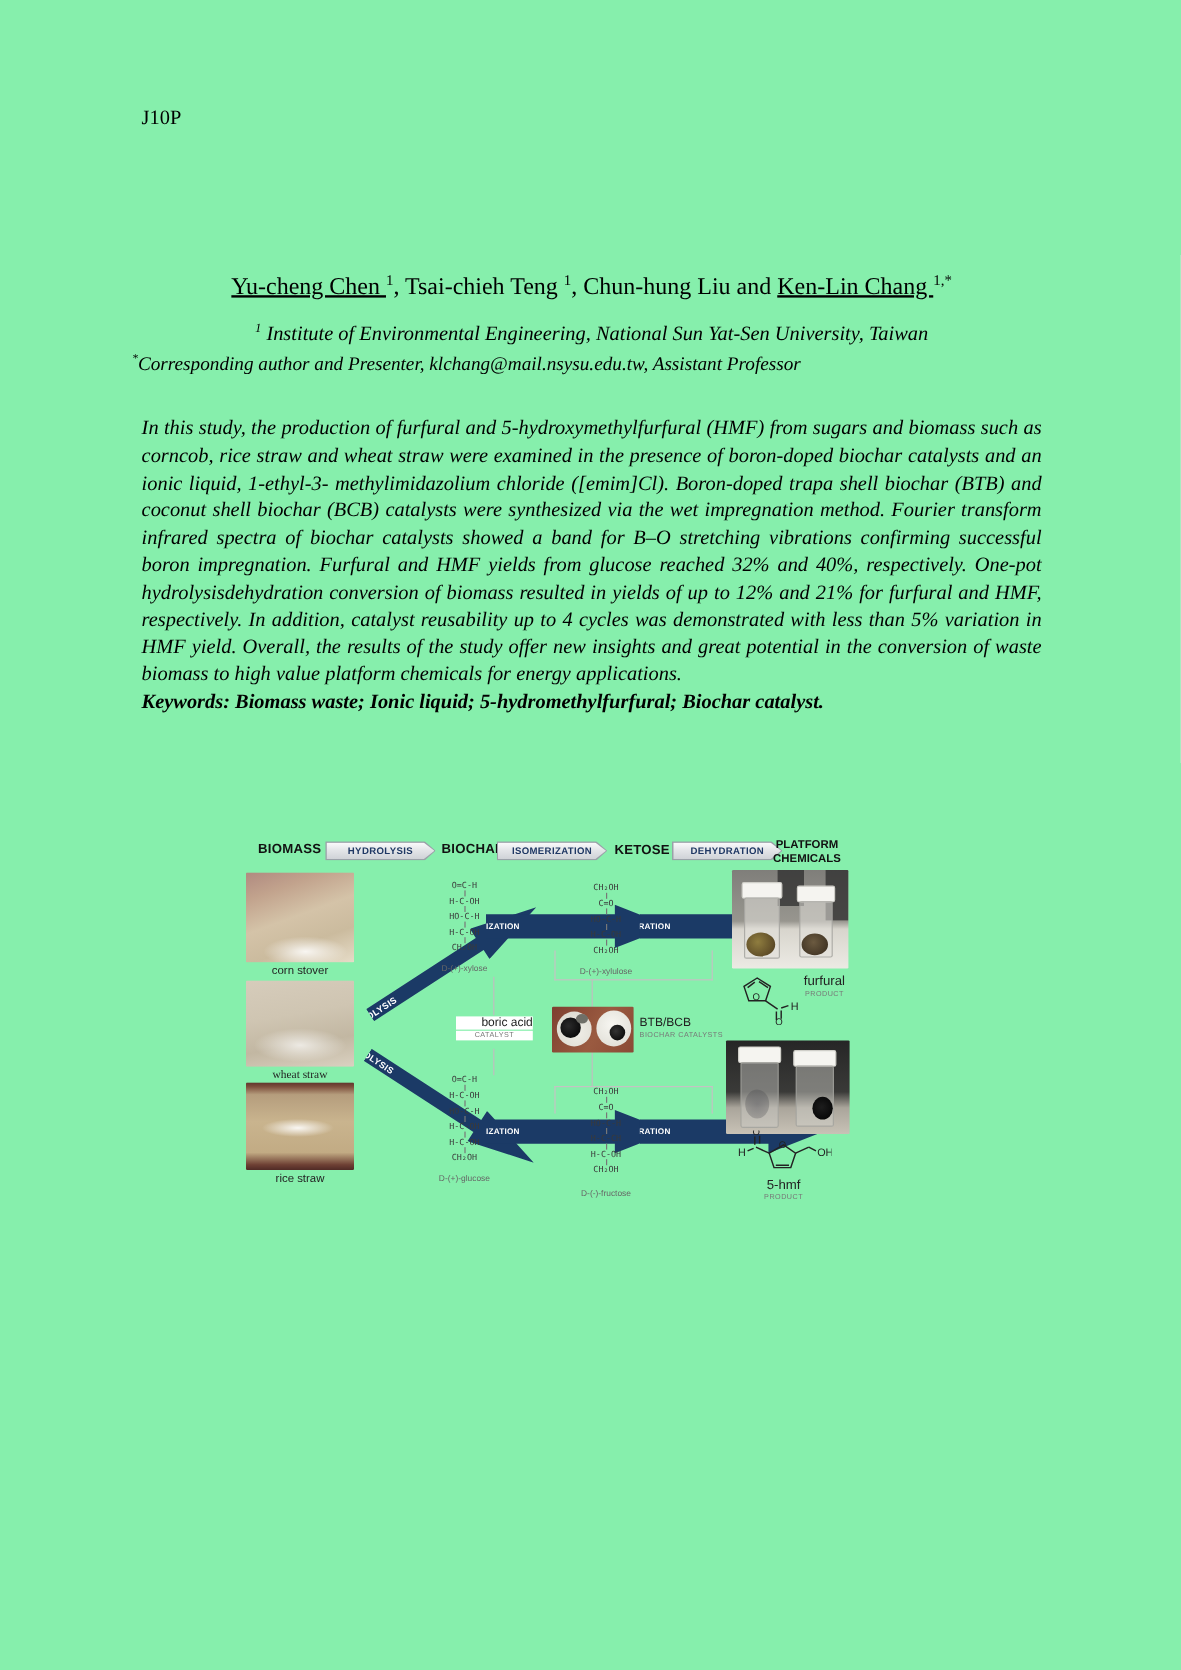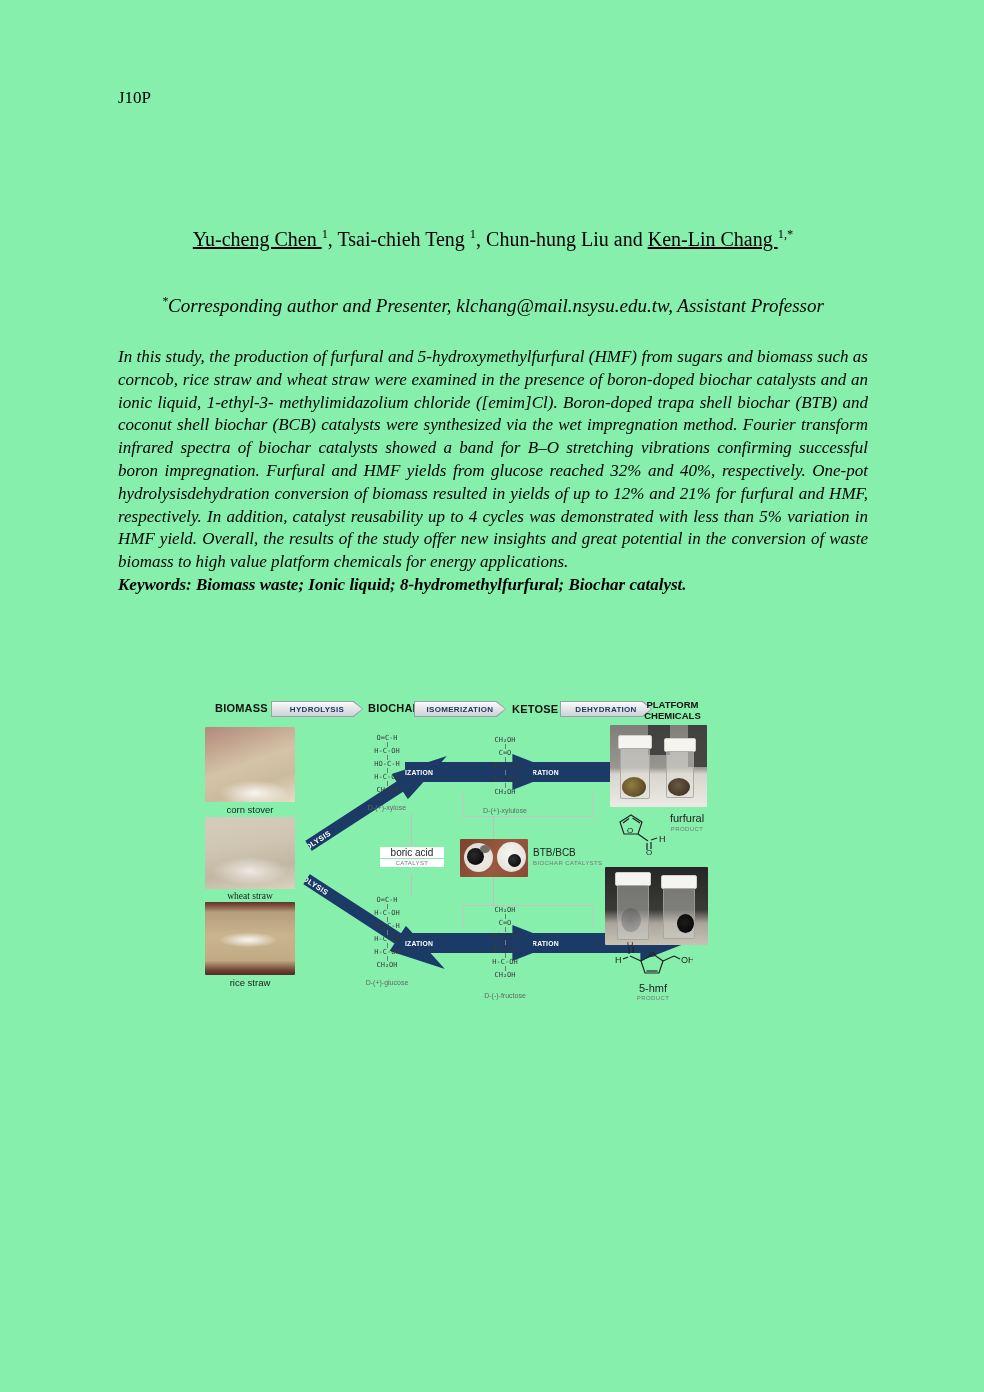--- a/index.html
+++ b/index.html
@@ -5,21 +5,21 @@
   html,body{margin:0;padding:0;background:#e8e8e8;}
   .pg{position:relative;width:984px;height:1392px;background:#86efac;margin:0 auto;
       font-family:"Liberation Serif", serif;color:#000;overflow:hidden;}
   .abs{position:absolute;}
   sup{vertical-align:super;font-size:62%;line-height:0;}
   .u{text-decoration:underline;text-align:right;}
   .doc-code{left:118px;top:88px;font-size:17px;}
   .title{left:110px;top:158px;width:766px;text-align:center;font-weight:bold;font-size:22px;line-height:30px;}
   .authors{left:110px;top:228px;width:766px;text-align:center;font-size:20px;}
   .affil{left:110px;top:268px;width:766px;text-align:center;font-style:italic;font-size:17px;}
-  .corr{left:110px;top:295px;width:766px;text-align:center;font-style:italic;font-size:19px;}
+  .corr{left:110px;top:295px;width:766px;font-style:italic;font-size:16px;}
   .body-block{left:118px;top:346px;width:750px;font-size:17px;line-height:22.8px;}
   .body-block p{margin:0;text-align:justify;font-style:italic;}
   .kw{font-weight:bold;text-align:left !important;}
 
   
   .fig{left:200px;top:670px;width:590px;height:335px;font-family:"Liberation Sans", sans-serif;margin-top:24px;}
   .fig .abs{position:absolute;}
   .hlabel{font-weight:bold;font-size:11px;color:#111;letter-spacing:0.2px;}
   .plabel{font-weight:bold;font-size:9.5px;color:#111;text-align:center;line-height:11px;}
   .garrow{height:16px;background:#9aa0a8;clip-path:polygon(0 0,90% 0,100% 50%,90% 100%,0 100%);}
@@ -43,21 +43,21 @@
       radial-gradient(ellipse 55px 20px at 50% 75%, rgba(255,255,255,0.7), rgba(255,255,255,0) 70%),
       linear-gradient(170deg,#d6ccbb 0%,#cfc5b2 40%,#c2b7a2 70%,#dad1c1 100%);}
   .rice{background:
       radial-gradient(ellipse 40px 10px at 48% 52%, rgba(255,255,255,0.9), rgba(255,255,255,0) 75%),
       linear-gradient(180deg,#5f342c 0%,#7d4f3c 5%,#b59d7d 14%,#c9b48e 45%,#c2ab84 80%,#6e4034 94%,#502b26 100%);}
   .struct{display:flex;flex-direction:column;align-items:center;
       font-family:"DejaVu Sans Mono", monospace;font-size:7px;color:#3a3a3a;}
   .struct .sl{line-height:8px;white-space:pre;}
   .struct .bd{width:1px;height:5px;background:#777;}
   .slabel{font-size:7px;color:#666;text-align:center;white-space:nowrap;}
-  .cat-main{font-size:10px;color:#222;text-align:center;line-height:11px;}
+  .cat-main{font-size:10px;color:#222;text-align:right;line-height:11px;}
   .cat-sub{font-size:6px;color:#777;text-align:center;letter-spacing:0.4px;line-height:8px;}
   .prod-main{font-size:11px;color:#222;text-align:center;line-height:12px;}
   .prod-sub{font-size:6px;color:#777;text-align:center;letter-spacing:0.4px;line-height:8px;}
   .conn{background:#bfbfbf;}
   .bracket{border:1px solid #c3c3c3;}
   .bracket.top-open{border-top:none;}
   .bracket.bottom-open{border-bottom:none;}
   
   .vials-top{background:linear-gradient(180deg,#7f7e7a 0%,#98968f 52%,#d8d5cd 60%,#eceae4 100%);overflow:hidden;}
   .vials-bottom{background:linear-gradient(180deg,#262626 0%,#3a3a38 55%,#aaa59b 72%,#c8c2b6 100%);overflow:hidden;}
@@ -75,28 +75,31 @@
 
 <div class="pg">
 
   <div class="abs doc-code">J10P</div>
 
 
   <div class="abs authors">
     <span class="u">Yu-cheng Chen </span><sup>1</sup><span>, Tsai-chieh Teng </span><sup>1</sup><span>, Chun-hung Liu and </span><span class="u">Ken-Lin Chang </span><sup>1,*</sup>
   </div>
 
+  <div class="abs affil">
+    <sup>1</sup><span> Institute of Environmental Engineering, National Sun Yat-Sen University, Taiwan</span>
+  </div>
 
   <div class="abs corr">
     <sup>*</sup><span>Corresponding author and Presenter, klchang@mail.nsysu.edu.tw, Assistant Professor</span>
   </div>
 
   <div class="abs body-block">
     <p>In this study, the production of furfural and 5-hydroxymethylfurfural (HMF) from sugars and biomass such as corncob, rice straw and wheat straw were examined in the presence of boron-doped biochar catalysts and an ionic liquid, 1-ethyl-3- methylimidazolium chloride ([emim]Cl). Boron-doped trapa shell biochar (BTB) and coconut shell biochar (BCB) catalysts were synthesized via the wet impregnation method. Fourier transform infrared spectra of biochar catalysts showed a band for B–O stretching vibrations confirming successful boron impregnation. Furfural and HMF yields from glucose reached 32% and 40%, respectively. One-pot hydrolysisdehydration conversion of biomass resulted in yields of up to 12% and 21% for furfural and HMF, respectively. In addition, catalyst reusability up to 4 cycles was demonstrated with less than 5% variation in HMF yield. Overall, the results of the study offer new insights and great potential in the conversion of waste biomass to high value platform chemicals for energy applications.</p>
-    <p class="kw">Keywords: Biomass waste; Ionic liquid; 8-hydromethylfurfural; Biochar catalyst.</p>
+    <p class="kw">Keywords: Biomass waste; Ionic liquid; 5-hydromethylfurfural; Biochar catalyst.</p>
   </div>
 
   <div class="abs fig">
 
     <div class="abs hlabel" style="left:15px;top:8px;">BIOMASS</div>
     <div class="abs garrow" style="left:71px;top:7px;width:92px;">
       <div class="in">
           <span>HYDROLYSIS</span>
         </div>
     </div>

